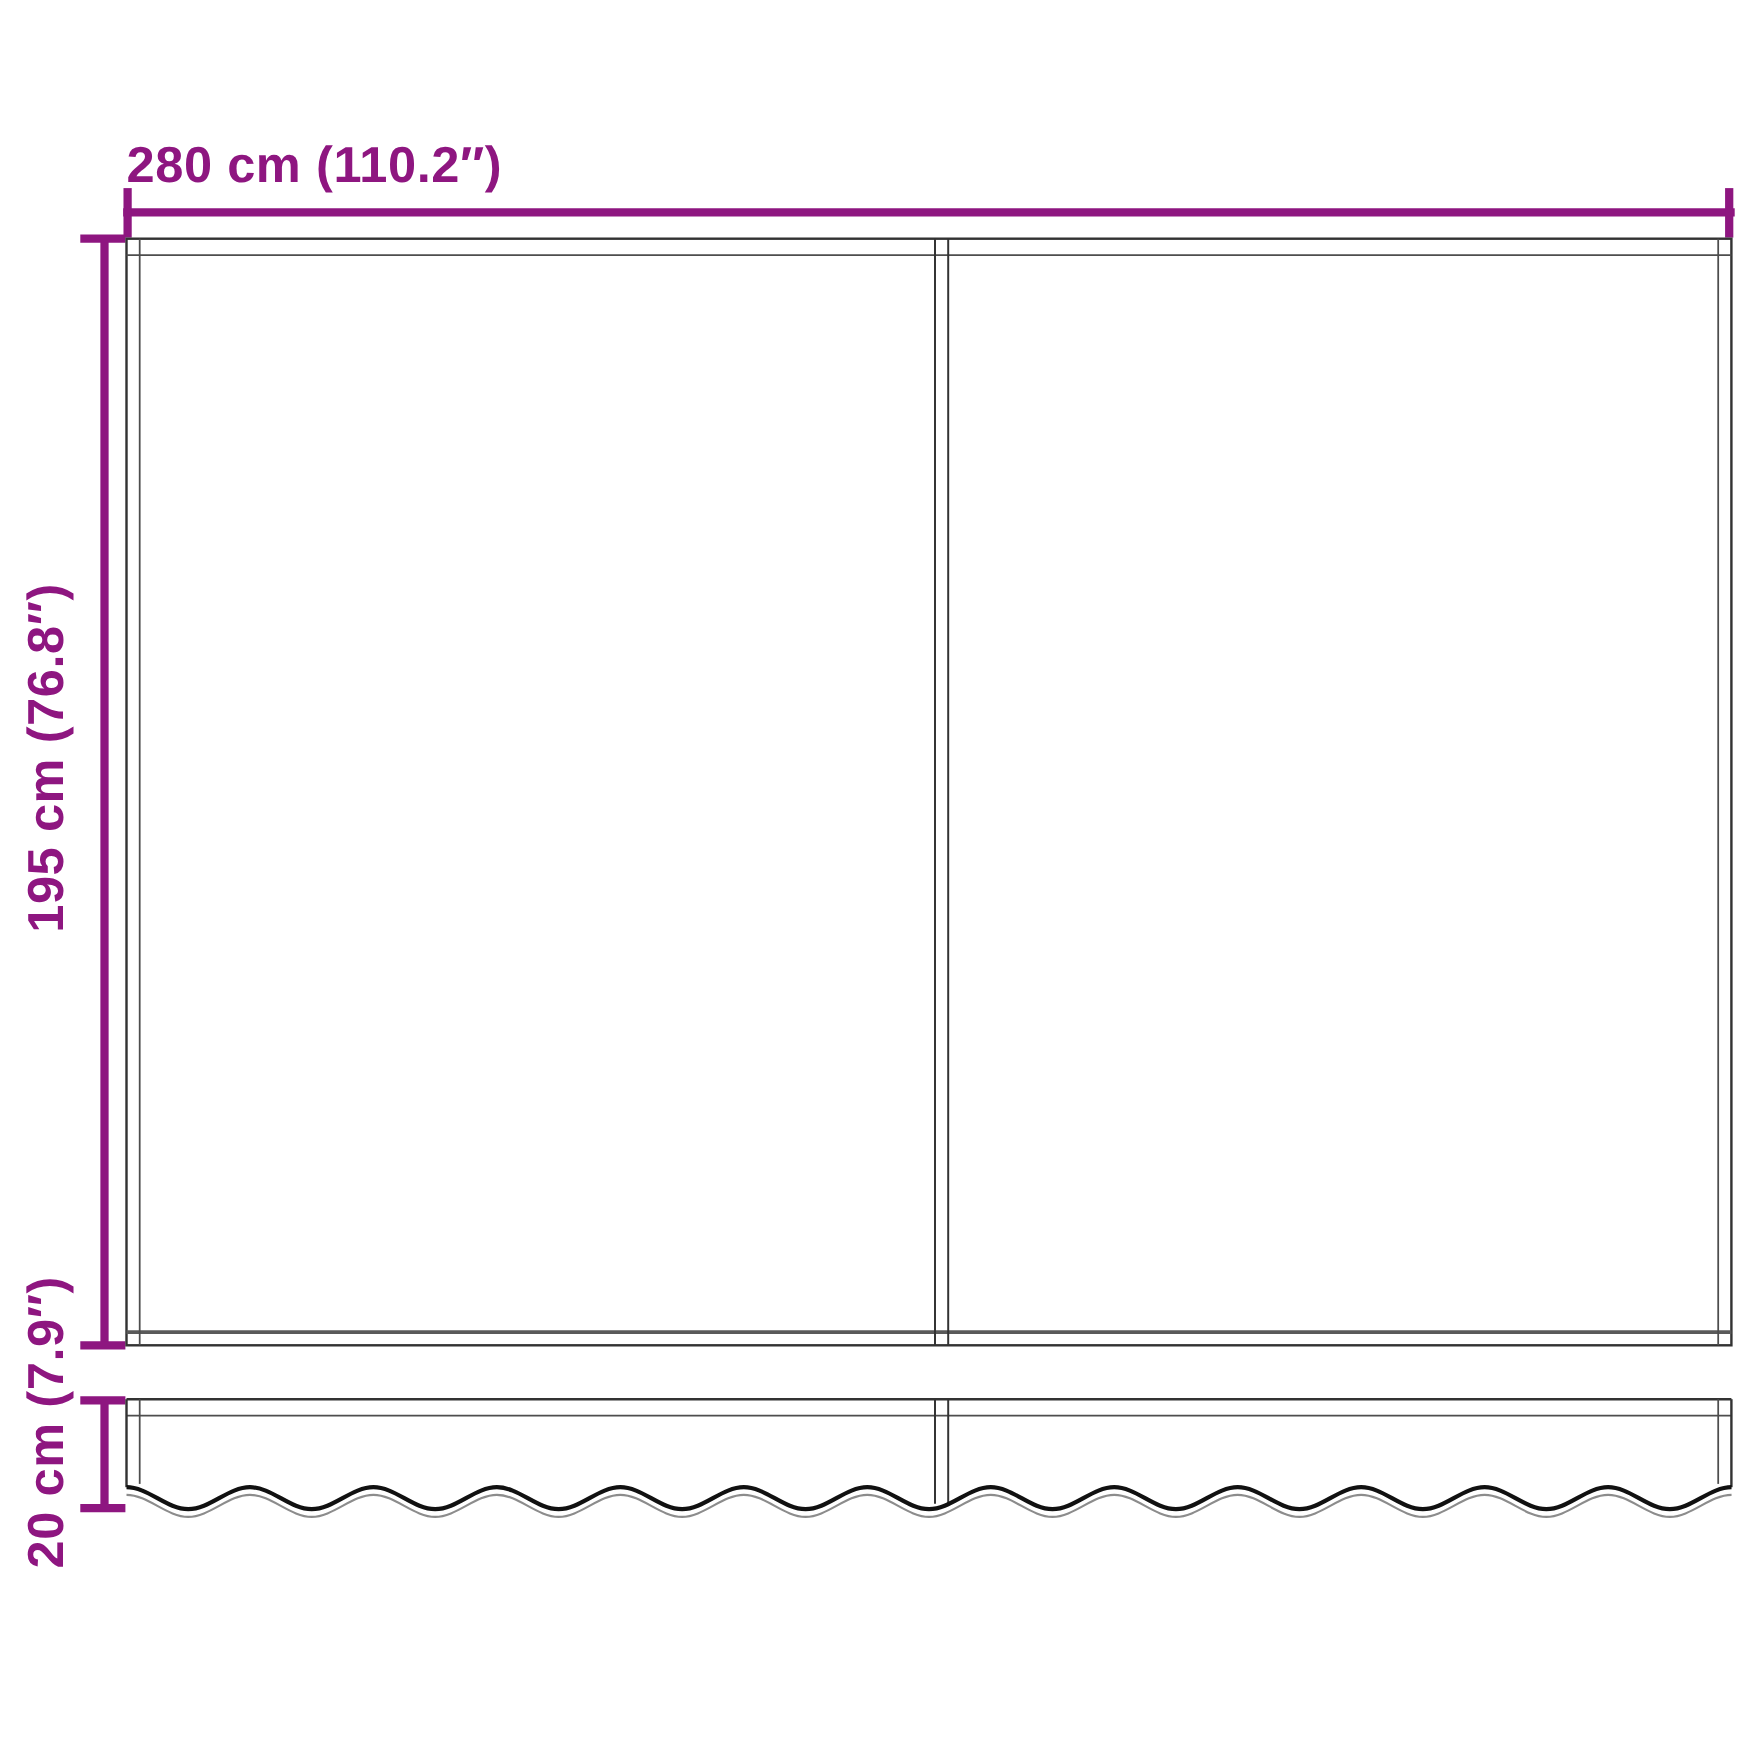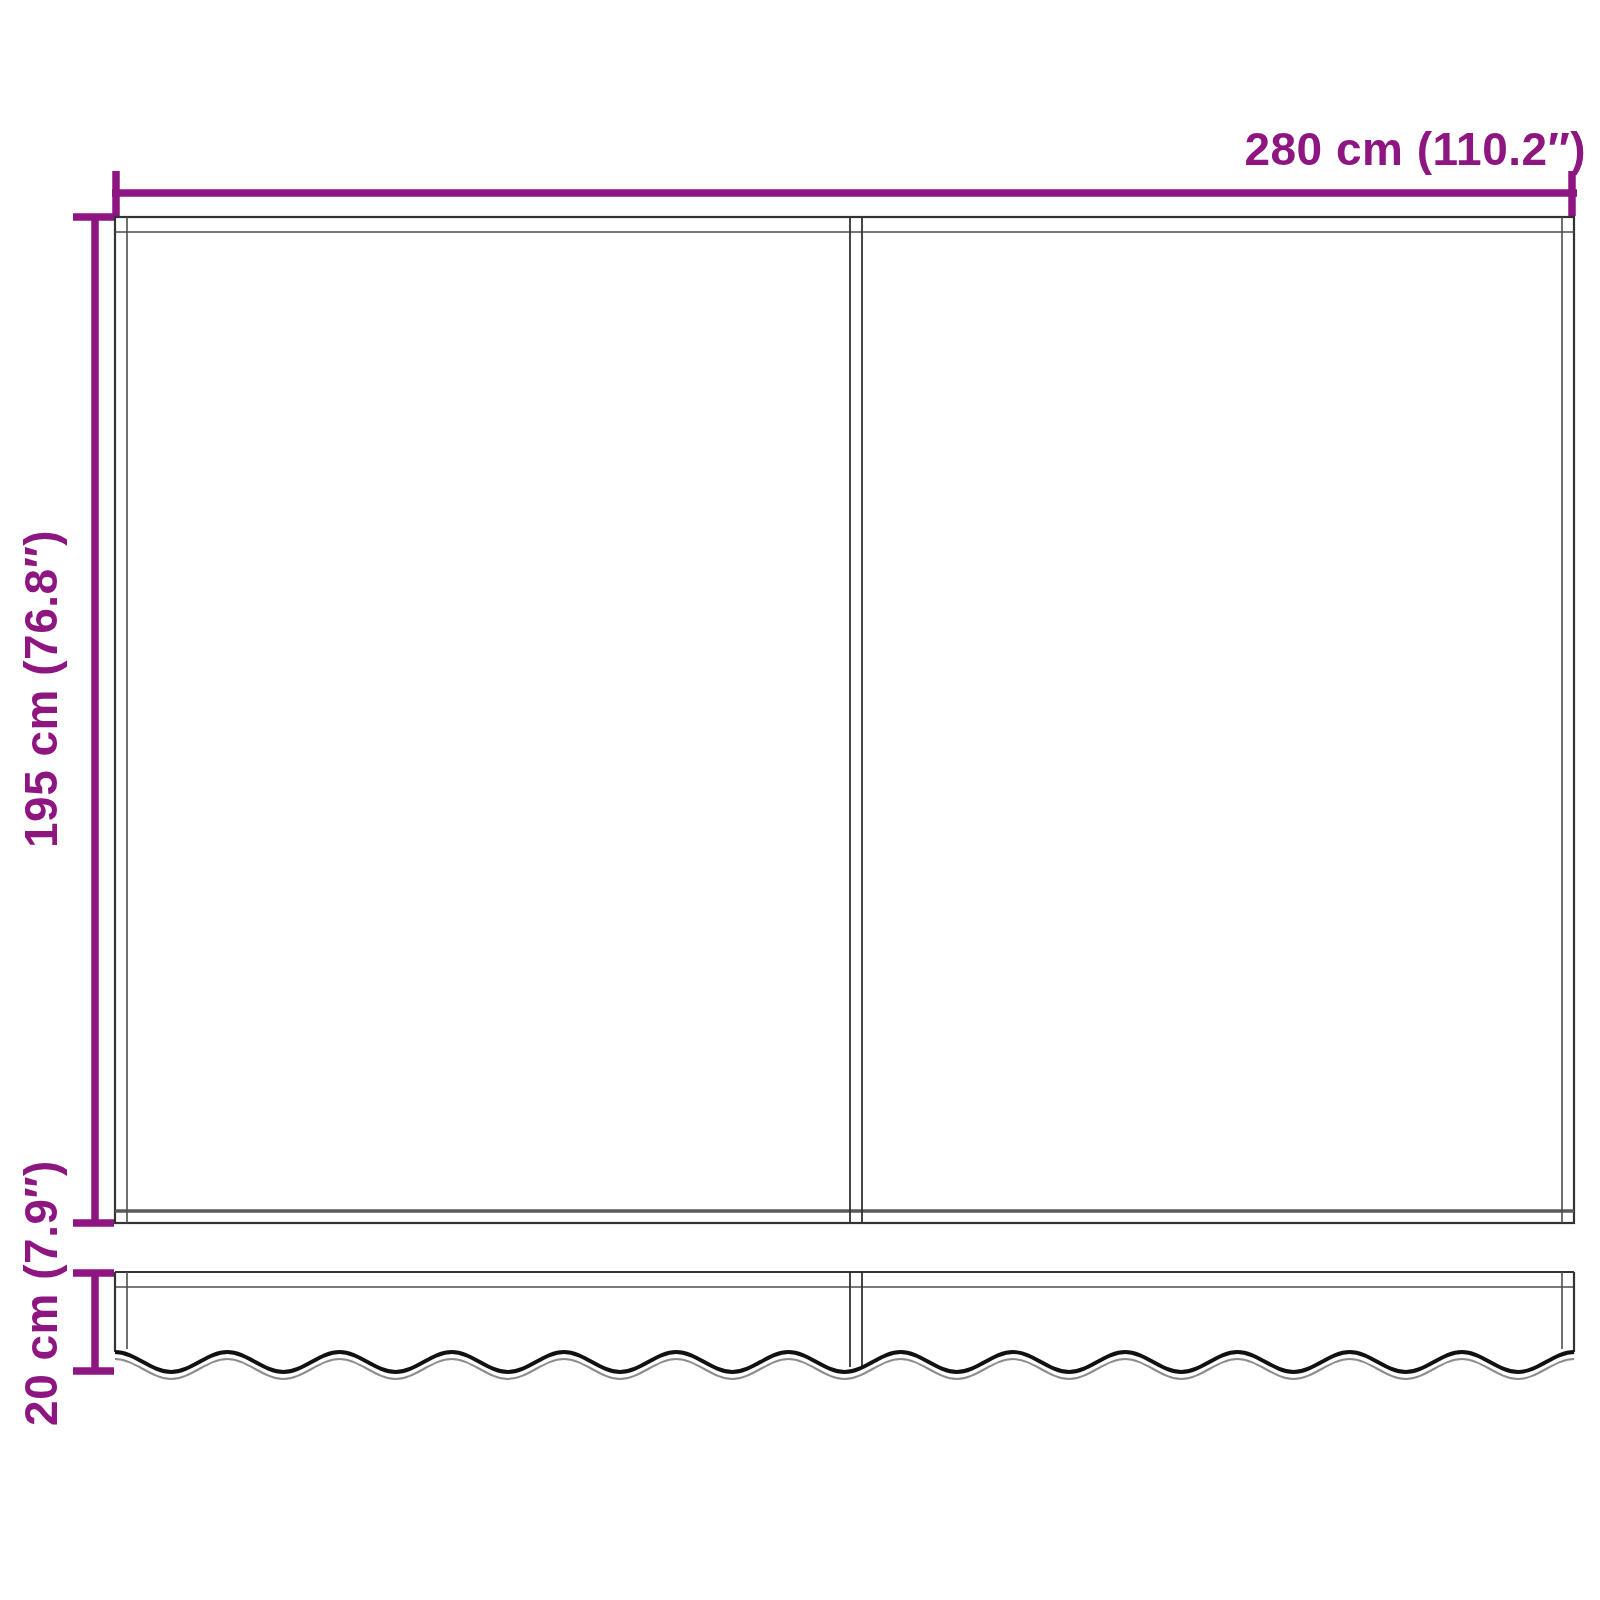--- a/index.html
+++ b/index.html
@@ -15,24 +15,24 @@
   .dim-label {
     position: absolute;
     color: var(--accent, #8E1680);
     font-weight: 700;
     font-size: 46px;
     letter-spacing: 0.5px;
     white-space: nowrap;
     user-select: none;
   }
   #width-label {
-    left: 127px;
+    left: 115px;
     top: 122px;
     width: 1459px;
-    text-align: right;
+    text-align: left;
   }
   #height-label {
     left: 41px;
     top: 689px;
     transform: translate(-50%, -50%) rotate(-90deg);
   }
   #valance-label {
     left: 41px;
     top: 1293px;
     transform: translate(-50%, -50%) rotate(-90deg);

